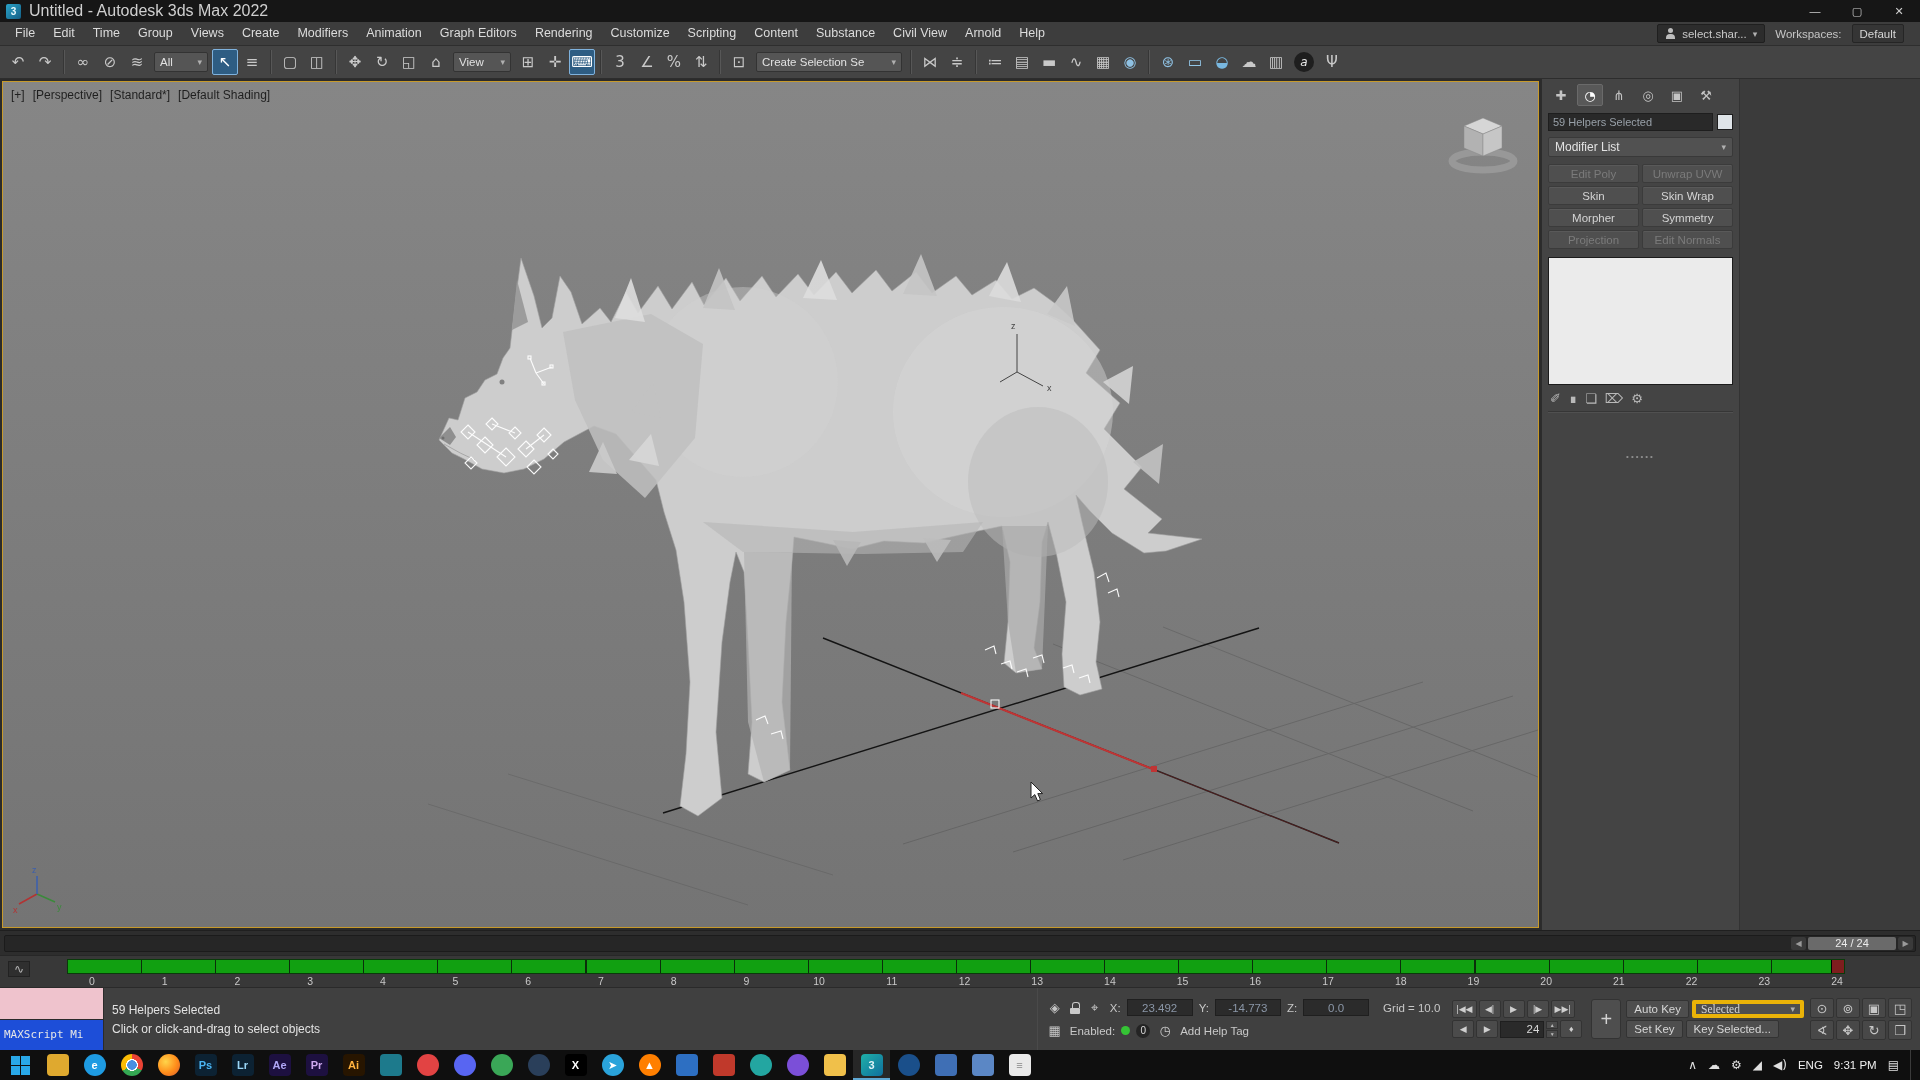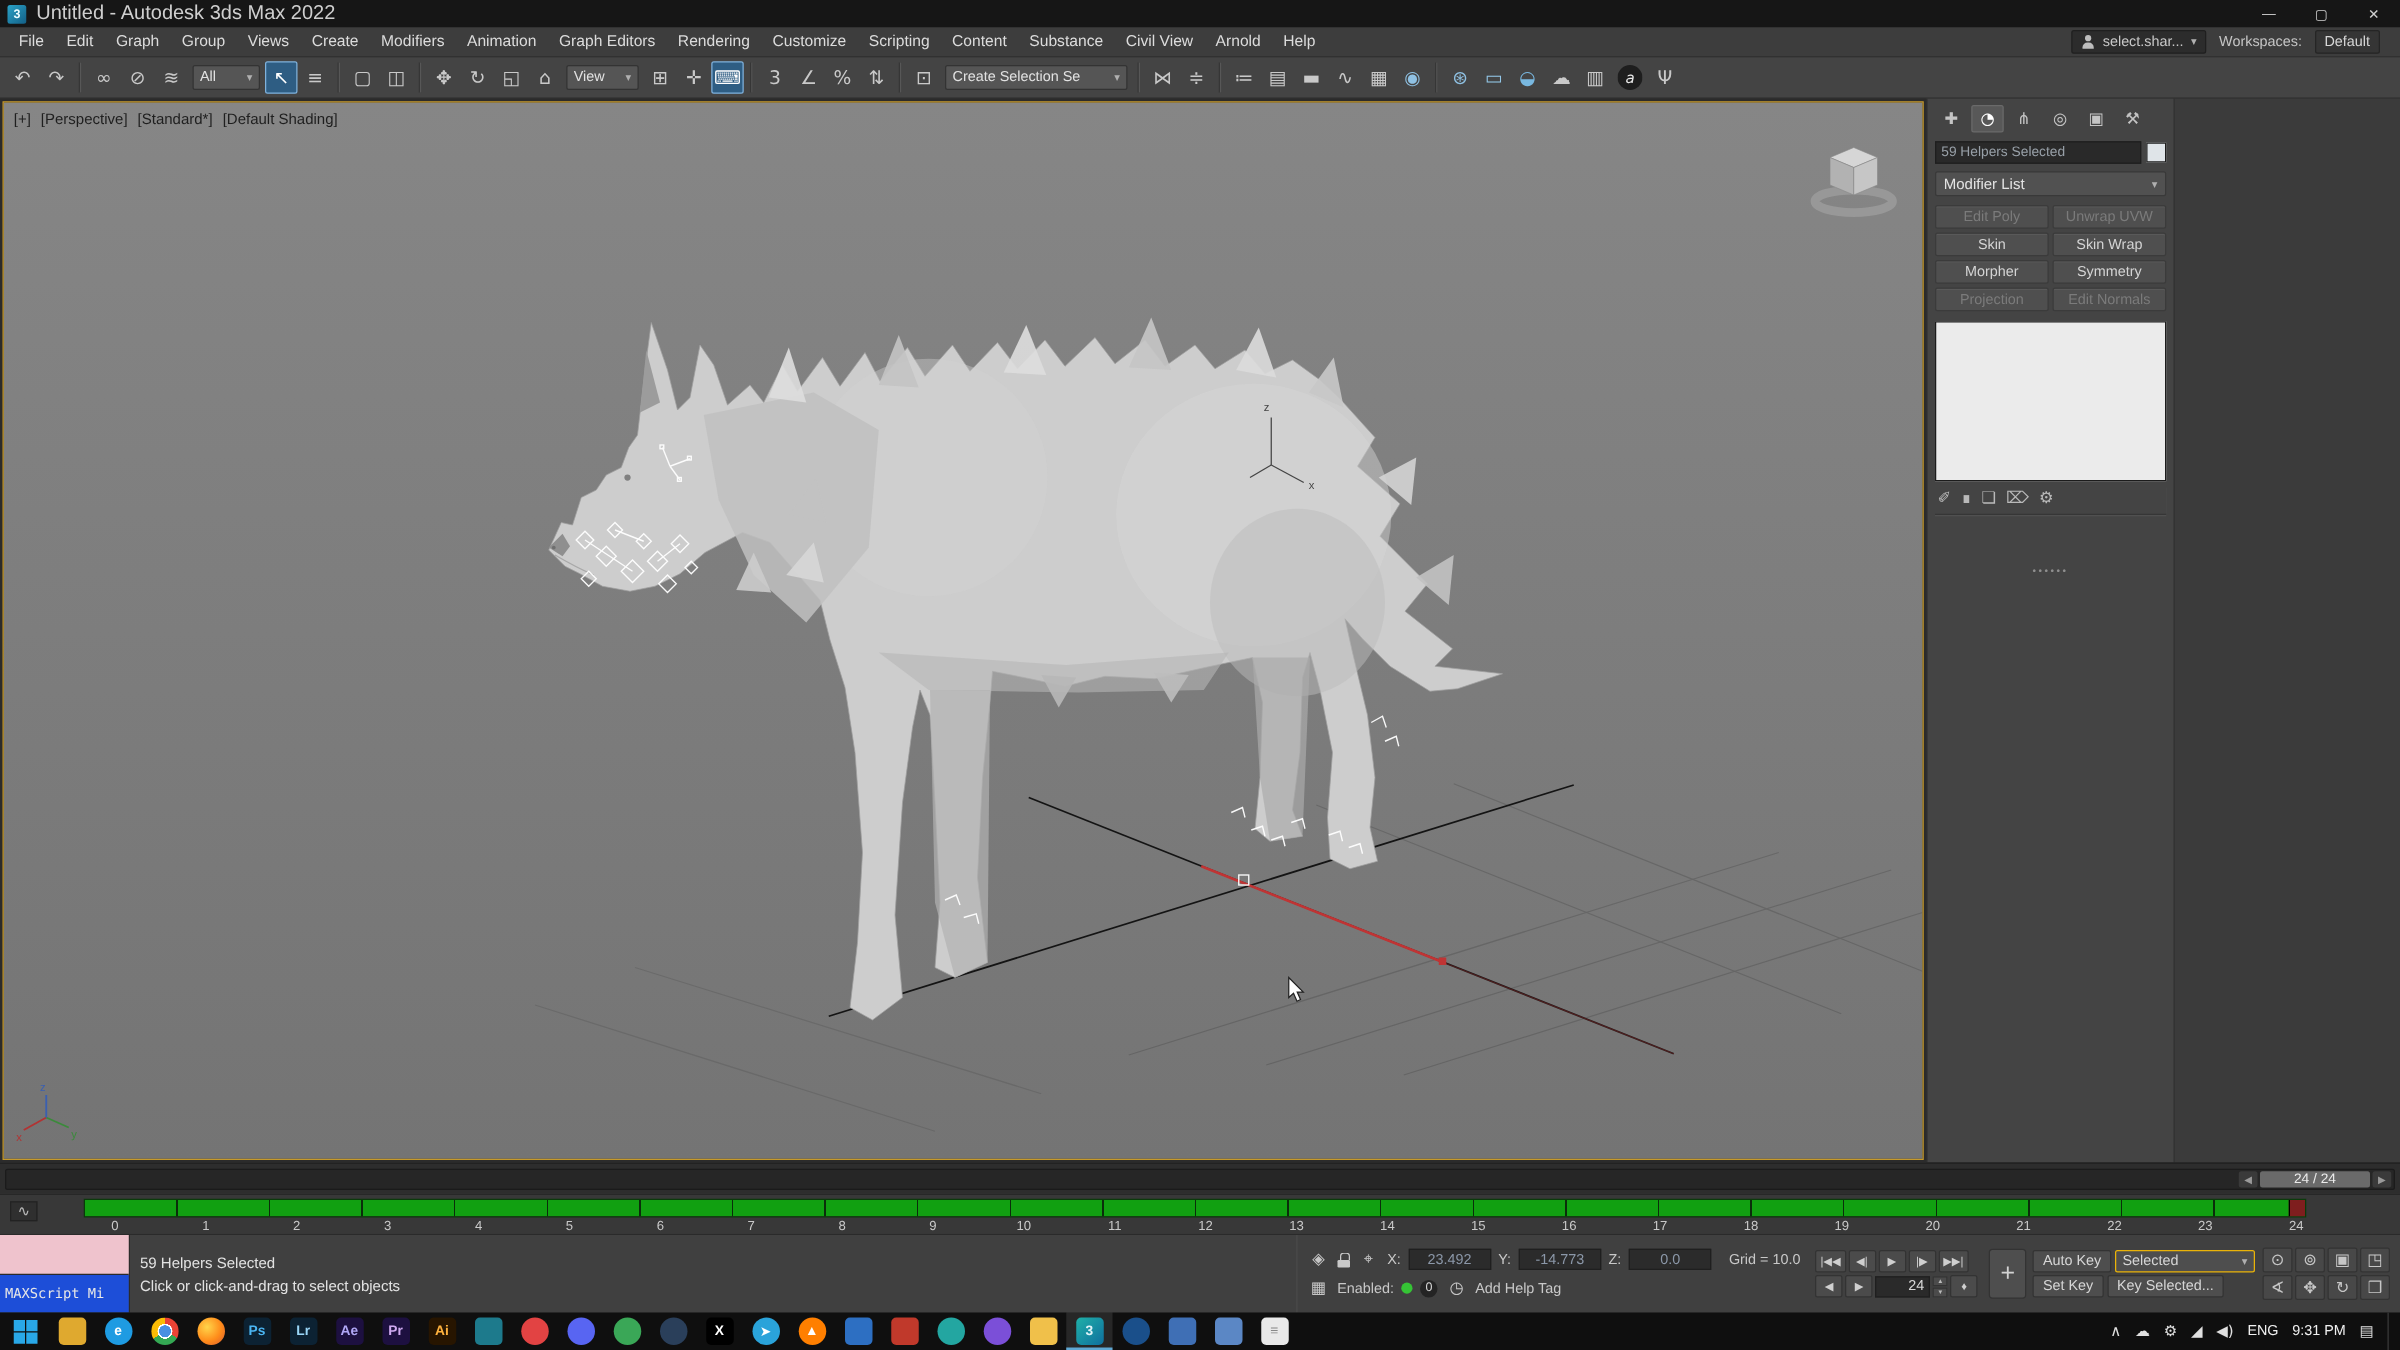--- a/index.html
+++ b/index.html
@@ -109,21 +109,21 @@
   .fr-field{width:44px;height:17px;background:#2a2a2a;border:1px solid #1f1f1f;color:#d8d8d8;font-size:11.5px;
     display:flex;align-items:center;justify-content:flex-end;padding-right:4px;}
   .spin{display:flex;flex-direction:column;width:12px;gap:1px;}
   .spin span{height:8px;background:#4b4b4b;border:1px solid #333;color:#bbb;font-size:5px;display:flex;align-items:center;justify-content:center;}
   .big-key{width:30px;height:40px;background:#4e4e4e;border:1px solid #333;border-radius:3px;color:#d2d2d2;font-size:20px;
     display:flex;align-items:center;justify-content:center;margin:0 5px;align-self:center;flex:none;}
   .key-col{display:flex;flex-direction:column;gap:2px;justify-content:center;flex:none;}
   .key-row{display:flex;gap:3px;align-items:center;}
   .kb{height:18px;background:#4e4e4e;border:1px solid #333;border-radius:2px;color:#d6d6d6;font-size:11.5px;
     display:flex;align-items:center;justify-content:center;padding:0 7px;white-space:nowrap;}
-  .sel-dd{width:112px;justify-content:space-between;display:flex;align-items:center;height:18px;background:#4e4e4e;border:1px solid #eab308;border-radius:2px;padding:0 5px;font-size:11.5px;color:#d6d6d6;}
+  .sel-dd{width:112px;justify-content:space-between;display:flex;align-items:center;height:18px;background:#4e4e4e;border:4px solid #eab308;border-radius:2px;padding:0 5px;font-size:11.5px;color:#d6d6d6;font-family:Liberation Serif, serif;}
   .nav-grid{display:grid;grid-template-columns:repeat(4,24px);grid-auto-rows:20px;gap:2px;align-content:center;margin:0 8px 0 6px;flex:none;}
   .nav-btn{display:flex;align-items:center;justify-content:center;color:#c6c6c6;font-size:13px;background:#484848;border:1px solid #333;border-radius:2px;font-family:"DejaVu Sans",sans-serif;}
 
   
   .taskbar{height:30px;background:#0f0f0f;display:flex;align-items:center;padding:0 2px;flex:none;}
   .tb-apps{display:flex;align-items:center;height:100%;}
   .app-cell{width:37px;height:30px;display:flex;align-items:center;justify-content:center;}
   .app-cell.active{background:rgba(255,255,255,.10);box-shadow:inset 0 -2px 0 #5fa8d3;}
   .tile{width:22px;height:22px;border-radius:4px;display:flex;align-items:center;justify-content:center;
     font-size:11px;font-weight:bold;background:#555;color:#fff;}
@@ -149,21 +149,21 @@
       <div class="win-btn">—</div>
       <div class="win-btn">▢</div>
       <div class="win-btn">✕</div>
     </div>
   </div>
 
   <div class="menu-bar">
     <div style="display:flex;">
         <div class="menu-item">File</div>
         <div class="menu-item">Edit</div>
-        <div class="menu-item">Graph</div>
+        <div class="menu-item">Time</div>
         <div class="menu-item">Group</div>
         <div class="menu-item">Views</div>
         <div class="menu-item">Create</div>
         <div class="menu-item">Modifiers</div>
         <div class="menu-item">Animation</div>
         <div class="menu-item">Graph Editors</div>
         <div class="menu-item">Rendering</div>
         <div class="menu-item">Customize</div>
         <div class="menu-item">Scripting</div>
         <div class="menu-item">Content</div>

